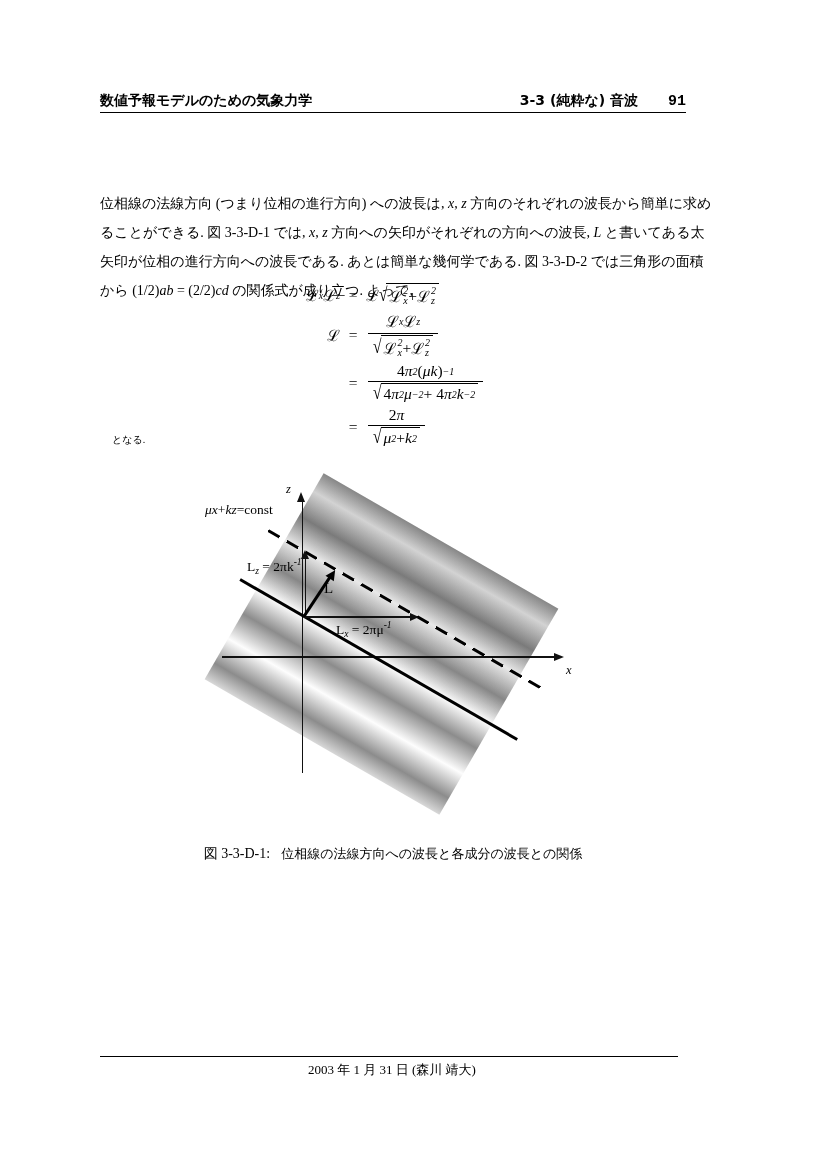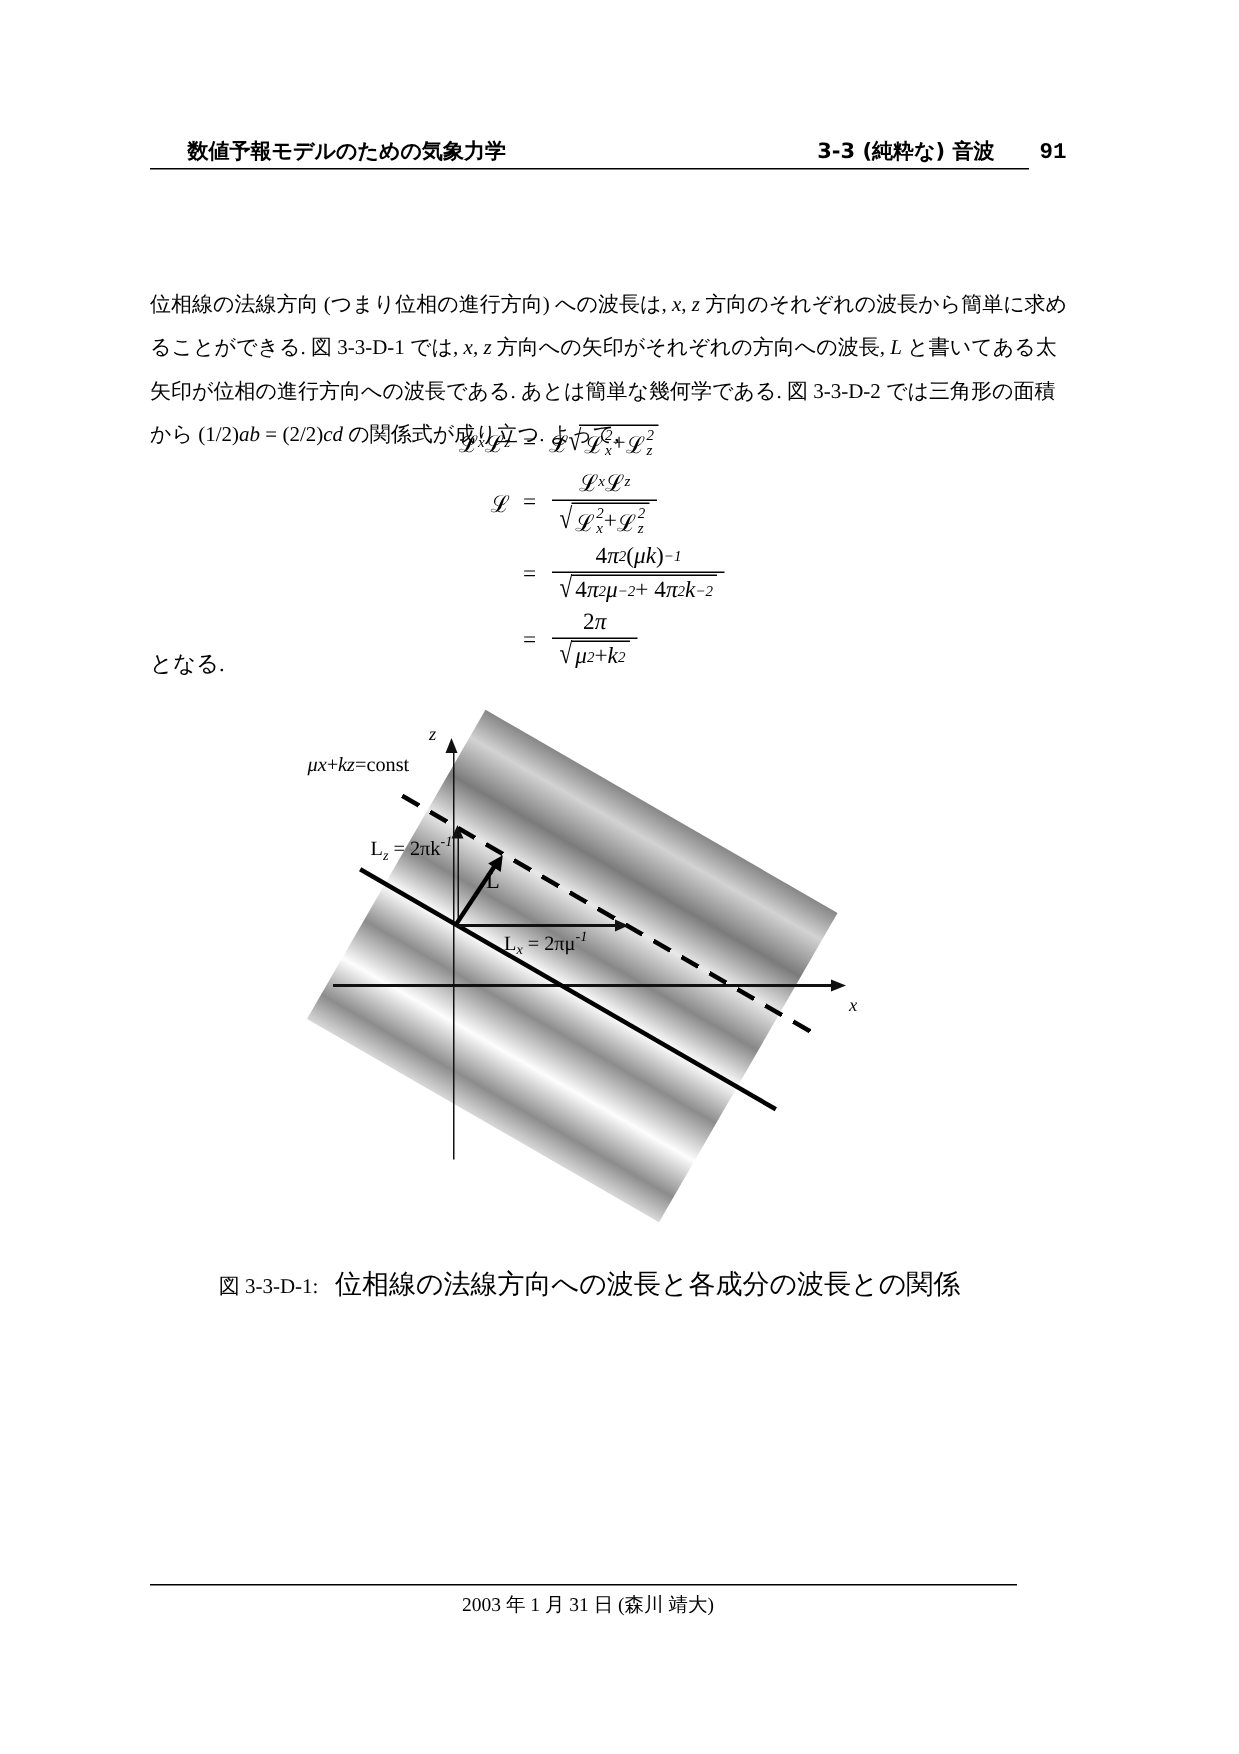--- a/index.html
+++ b/index.html
@@ -2,21 +2,21 @@
 <html><head>
 <meta charset="utf-8">
 <style>
   html,body{margin:0;padding:0;background:#ffffff;}
   .page{
     position:relative;width:826px;height:1169px;background:#ffffff;
     font-family:"Liberation Serif","DejaVu Serif",serif;color:#000;overflow:hidden;
   }
   
   .header{position:absolute;left:100px;top:92px;width:586px;display:flex;align-items:baseline;
-    font-family:"DejaVu Sans","Liberation Sans",sans-serif;font-weight:bold;font-size:14px;margin-left:25px;}
+    font-family:"DejaVu Sans","Liberation Sans",sans-serif;font-weight:bold;font-size:14px;}
   .header-left{flex:1;}
   .header-page{margin-left:30px;font-family:Liberation Mono, monospace;font-size:15px;}
   .header-rule{position:absolute;left:100px;top:112px;width:586px;height:1.3px;background:#000;}
   
   .section-heading{position:absolute;left:100px;top:140px;display:flex;align-items:baseline;font-weight:bold;}
   .section-number{font-size:17px;font-family:"Liberation Serif","DejaVu Serif",serif;}
   .section-title{margin-left:29px;font-size:17px;font-family:"DejaVu Sans","Liberation Sans",sans-serif;}
   
   .para{position:absolute;left:100px;top:189px;width:600px;font-size:14px;}
   .para-line{white-space:nowrap;height:29px;line-height:29px;}
@@ -33,21 +33,21 @@
   .mden{border-top:1.2px solid #000;padding:1px 5px 0 5px;display:inline-flex;align-items:center;}
   .msqrt{display:inline-flex;align-items:center;}
   .mrad{font-style:normal;transform:scaleY(1.25);margin-right:-1px;}
   .mbody{border-top:1.2px solid #000;padding:1px 3px 0 3px;display:inline-flex;align-items:center;}
   
   .eqs{position:absolute;left:278px;top:283px;font-size:15.5px;}
   .eq-row{display:flex;align-items:center;margin-bottom:3px;}
   .eq-lhs{width:62px;display:flex;justify-content:flex-end;align-items:center;}
   .eq-rel{width:26px;text-align:center;}
   .eq-rhs{display:flex;align-items:center;}
-  .after-text{position:absolute;left:100px;top:433px;font-size:15px;}
+  .after-text{position:absolute;left:112px;top:433px;font-size:10px;}
   
   .figure{position:absolute;left:180px;top:465px;width:410px;height:368px;}
   .wave{
     position:absolute;left:65.5px;top:60px;width:271px;height:238px;
     transform:rotate(30deg);
     background:
       linear-gradient(to top, rgba(0,0,0,0) 45%, rgba(0,0,0,0.20) 100%),
       linear-gradient(180deg,
         #a8a8a8 0px,   #fdfdfd 21px,  #8c8c8c 49px,  #fdfdfd 77px,
         #8c8c8c 106px, #fdfdfd 134px, #8c8c8c 162px, #fdfdfd 191px,
@@ -77,21 +77,21 @@
   .lbl-lz{left:67px;top:92px;font-size:13.5px;text-align:right;}
   .lbl-l{left:144px;top:115px;font-size:15px;}
   .lbl-lx{left:156px;top:155px;font-size:13.5px;}
   .lbl-z{left:106px;top:17px;font-size:12.5px;font-style:italic;}
   .lbl-x{left:386px;top:198px;font-size:12.5px;font-style:italic;}
   .fig-label .m-sub{vertical-align:-3px;font-size:9.5px;}
   .fig-label .m-sup{vertical-align:6px;font-size:9.5px;}
   
   .caption{position:absolute;left:100px;top:844px;width:586px;text-align:center;white-space:nowrap;}
   .caption-label{font-size:14px;}
-  .caption-text{font-size:18px;margin-left:7px;}
+  .caption-text{font-size:13px;margin-left:7px;}
   
   .footer-rule{position:absolute;left:100px;top:1056px;width:578px;height:1px;background:#000;}
   .footer{position:absolute;left:100px;top:1061px;width:584px;text-align:center;font-size:13px;}
 </style>
 </head>
 <body>
 
 <div class="page">
 
   <div class="header">

